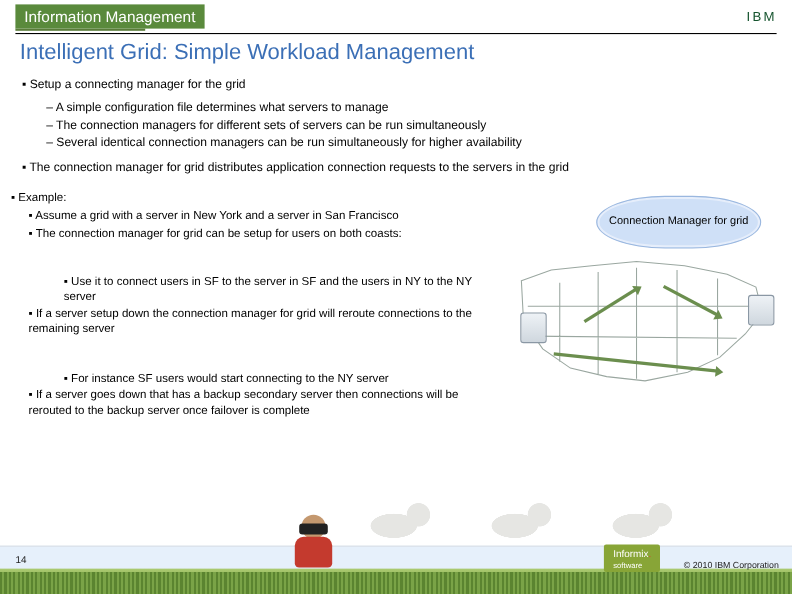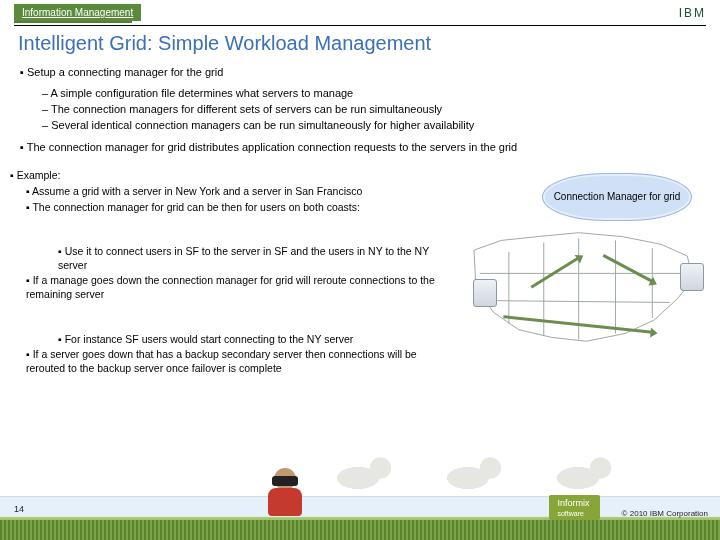--- a/index.html
+++ b/index.html
@@ -12,24 +12,23 @@
   }
   .header {
     display: flex;
     justify-content: space-between;
     align-items: center;
     padding: 4px 14px 0 14px;
   }
   .brand-bar {
     background: #5a8a3c;
     color: #fff;
-    font-size: 10px;
+    font-size: 14px;
     padding: 3px 8px;
     display: inline-block;
-    text-decoration: underline;
   }
   .ibm-logo {
     font-weight: normal;
     letter-spacing: 2px;
     font-size: 12px;
     color: #14532d;
     font-family: "Arial Black", Arial, sans-serif;
   }
   .hr {
     border: none;
@@ -218,25 +217,25 @@
     <li class="sq">The connection manager for grid distributes application connection requests to the servers in the grid</li>
   </ul>
 </div>
 
 <div class="example-row">
   <div class="example-text">
     <ul class="eb1">
       <li class="sq">Example:</li>
       <ul class="eb2">
         <li class="sq">Assume a grid with a server in New York and a server in San Francisco</li>
-        <li class="sq">The connection manager for grid can be then for users on both coasts:</li>
+        <li class="sq">The connection manager for grid can be setup for users on both coasts:</li>
         <ul class="eb3">
           <li class="sq">Use it to connect users in SF to the server in SF and the users in NY to the NY server</li>
         </ul>
-        <li class="sq">If a manage goes down the connection manager for grid will reroute connections to the remaining server</li>
+        <li class="sq">If a server setup down the connection manager for grid will reroute connections to the remaining server</li>
         <ul class="eb3">
           <li class="sq">For instance SF users would start connecting to the NY server</li>
         </ul>
         <li class="sq">If a server goes down that has a backup secondary server then connections will be rerouted to the backup server once failover is complete</li>
       </ul>
     </ul>
   </div>
   <div class="map-area">
     <div class="cloud">Connection Manager for grid</div>
     <div class="usa">

